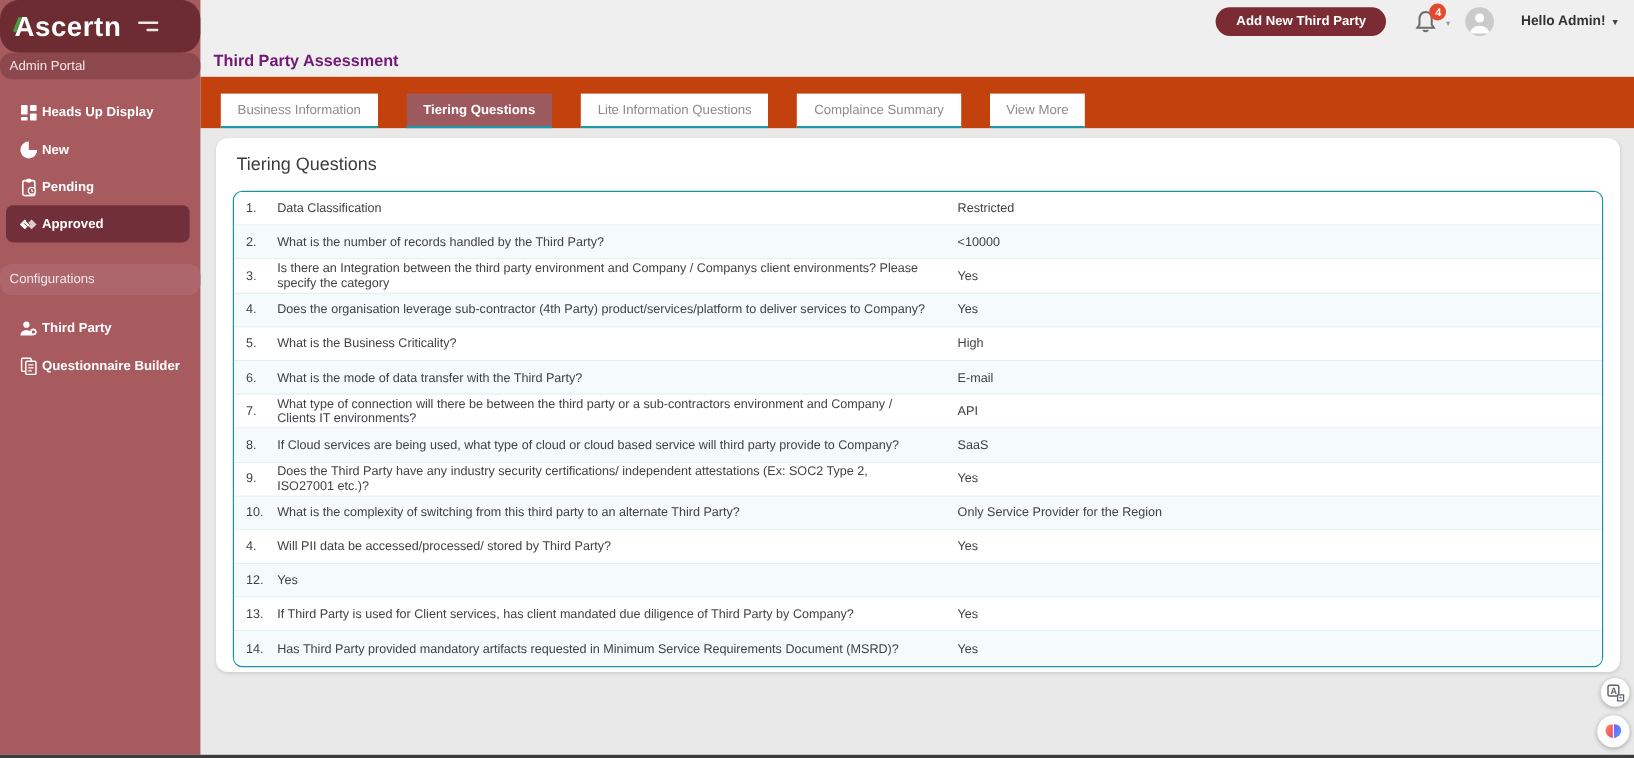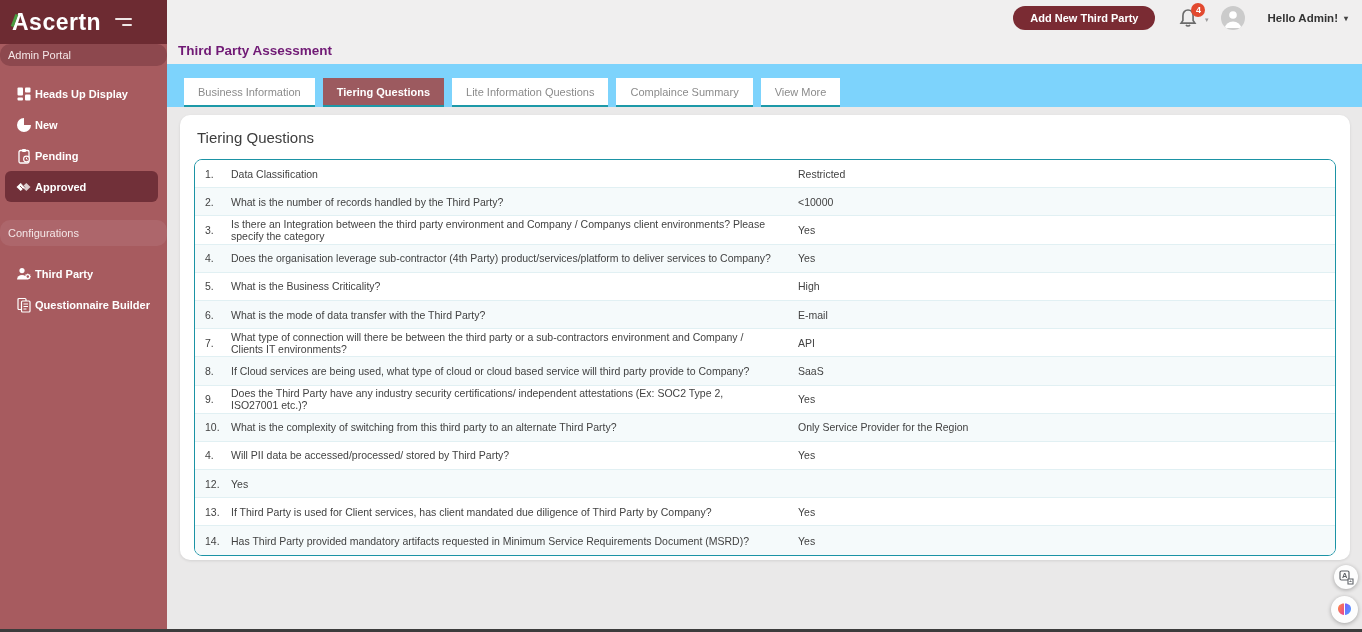--- a/index.html
+++ b/index.html
@@ -1,21 +1,21 @@
 <!DOCTYPE html>
 <html><head>
 <meta charset="utf-8">
 <style>
   * { box-sizing: border-box; margin: 0; padding: 0; }
   html,body { width:1362px; height:632px; overflow:hidden; }
   body { font-family:"Liberation Sans", sans-serif; background:#eae9e9; position:relative; }
 
   
   .sidebar { position:absolute; left:0; top:0; bottom:3px; width:167px; background:#a75b5f; z-index:5; }
-  .logo-bar { height:44px; background:#6d2b32; display:flex; align-items:center; padding-left:12px; }
+  .logo-bar { height:44px; background:#6d2b32; display:flex; align-items:center; padding-left:12px;border-radius:16px; }
   .logo { color:#fff; font-size:23px; font-weight:700; letter-spacing:.5px; position:relative; }
   .logo-accent { position:absolute; left:1px; top:5px; width:3px; height:13px; background:#4a9b40; transform:rotate(21deg); }
   .burger { margin-left:14px; display:flex; flex-direction:column; align-items:flex-end; gap:4px; cursor:pointer; }
   .burger i { display:block; height:2px; background:#efe6e6; border-radius:1px; }
   .burger i:nth-child(1){ width:17px; } .burger i:nth-child(2){ width:10px; }
   .section-label { height:22px; background:#8d484e; color:#f4e6e7; font-size:11px; display:flex; align-items:center; padding-left:8px;border-radius:10px; }
   .nav { padding-top:12px; padding-bottom:8px; }
   .nav-item { height:31px; display:flex; align-items:center; gap:3px; padding-left:15px; color:#fff; font-size:11px; font-weight:700; cursor:pointer; }
   .nav-item.active { background:#713039; border-radius:6px; margin:0 9px 0 5px; padding-left:10px; }
   .nav-item .ic { width:17px; height:16px; display:flex; align-items:center; justify-content:center; flex:none; }
@@ -28,21 +28,21 @@
   .bell-wrap { position:relative; width:22px; height:22px; cursor:pointer; }
   .badge { position:absolute; top:-4px; right:-6px; min-width:14px; height:14px; background:#e2492f; color:#fff; border-radius:50%; font-size:9px; font-weight:700; display:flex; align-items:center; justify-content:center; }
   .bell-caret { position:absolute; right:-9px; top:9px; font-size:7px; color:#9a9a9a; }
   .avatar { width:24px; height:24px; border-radius:50%; background:#cbcbcb; overflow:hidden; display:flex; align-items:flex-end; justify-content:center; cursor:pointer; }
   .greet { font-size:11.5px; font-weight:700; color:#333; display:flex; align-items:center; gap:6px; cursor:pointer;justify-content:flex-end; }
   .greet .caret { font-size:8px; color:#444; }
 
   .title-row { height:28px; background:#f0efef; display:flex; align-items:center; padding-left:11px; }
   .page-title { font-size:13.5px; font-weight:700; color:#701a75; }
 
-  .tabs-row { background:#7dd3fc; padding:14px 0 0 17px; display:flex; gap:8px; }
+  .tabs-row { background:#c2410c; padding:14px 0 0 17px; display:flex; gap:24px; }
   .tab { background:#fff; color:#8b8b8b; font-size:11px; height:29px; display:flex; align-items:center; padding:0 14px; border-bottom:2px solid #1d99a8; cursor:pointer; white-space:nowrap; }
   .tab.active { background:#9c5a5f; color:#fff; font-weight:700; }
 
   .content { flex:1; background:#eae9e9; padding:8px 12px 0 13px; }
   .card { width:1170px; height:445px; background:#fff; border-radius:10px; box-shadow:0 1px 3px rgba(0,0,0,.10); padding:13px 14px 0 14px; }
   .card-heading { font-size:15px; color:#3c3c3c; font-weight:500; margin:1px 0 13px 3px; }
 
   .qtable { border:1px solid #1b93a5; border-radius:8px; overflow:hidden; width:1142px; }
   .trow { display:flex; align-items:center; height:28.2px; font-size:10.5px; color:#424242; background:#fff; border-bottom:1px solid #e1f0f3; }
   .trow:nth-child(even) { background:#f5fafb; }

